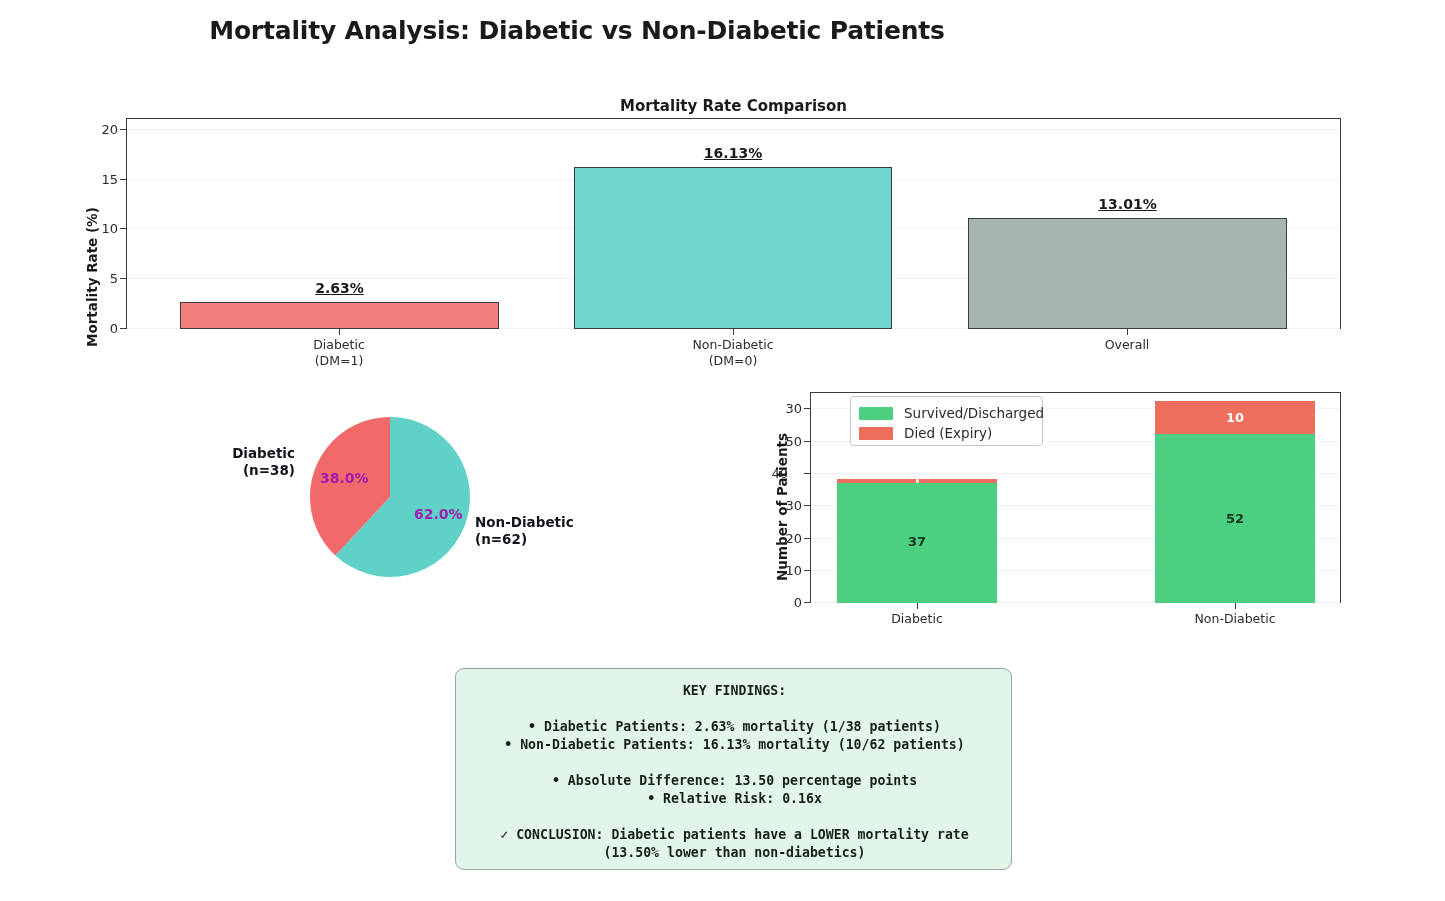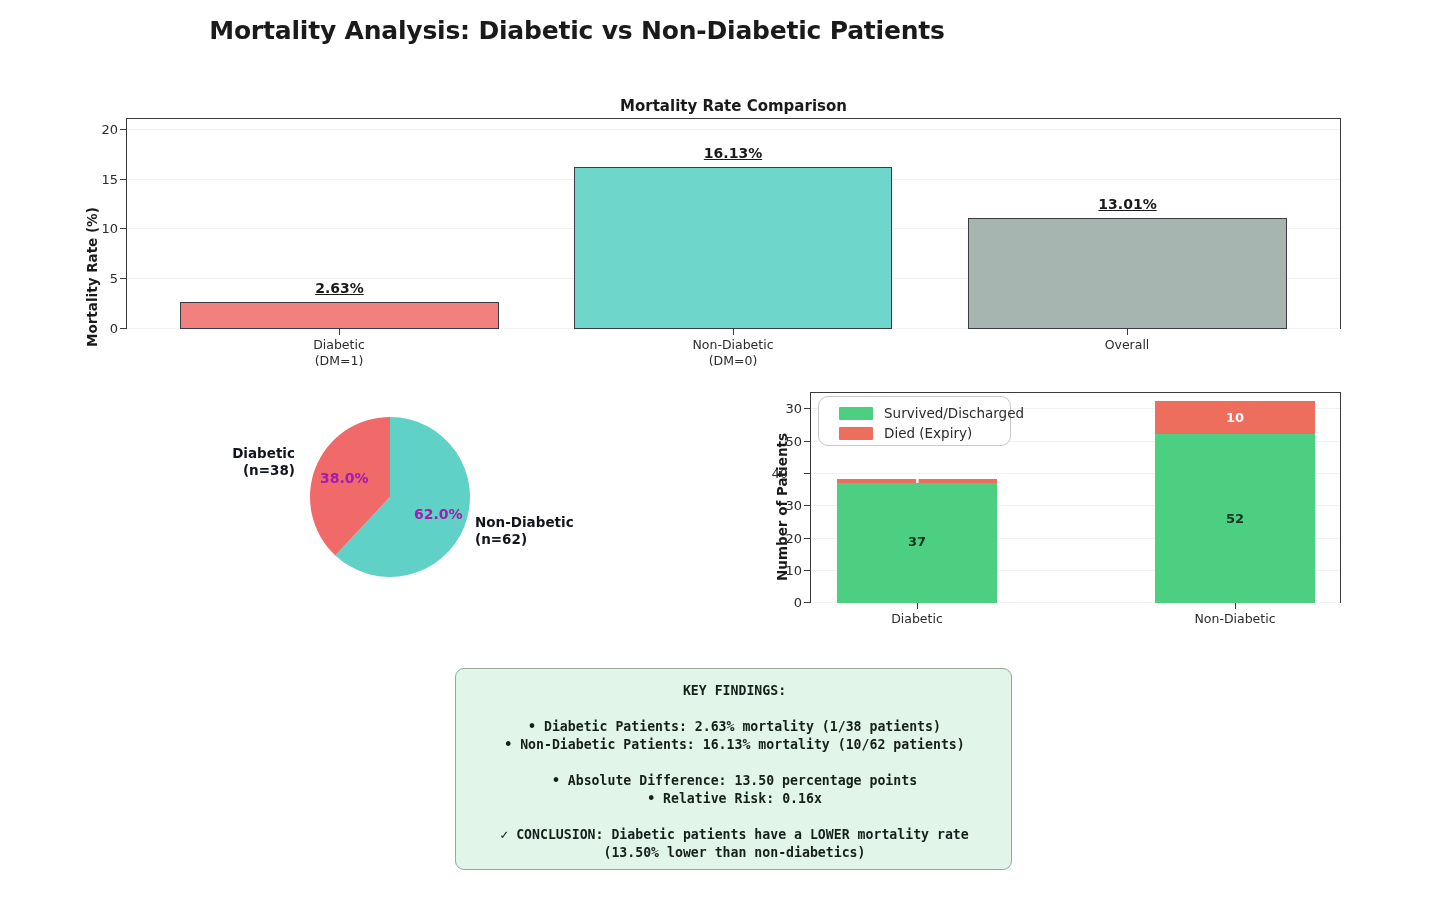--- a/index.html
+++ b/index.html
@@ -97,23 +97,24 @@
   .stack-seg { box-sizing: border-box; }
   .stack-label {
     position: absolute; width: 100%;
     text-align: center;
     font-size: 13px; font-weight: bold;
     white-space: nowrap;
   }
   .legend-box {
     background: #ffffff;
     border: 1px solid #c8c8c8;
-    border-radius: 10px;
-    box-sizing: border-box;
-    padding: 6px 10px 6px 20px;
+    border-radius: 4px;
+    box-sizing: border-box;
+    padding: 6px 10px 6px 8px;
+    margin-left: 32px;
   }
   .legend-row {
     display: flex; align-items: center;
     height: 20px;
   }
   .legend-swatch {
     width: 34px; height: 13px;
     border-radius: 1px;
     margin-right: 11px;
     flex: none;

